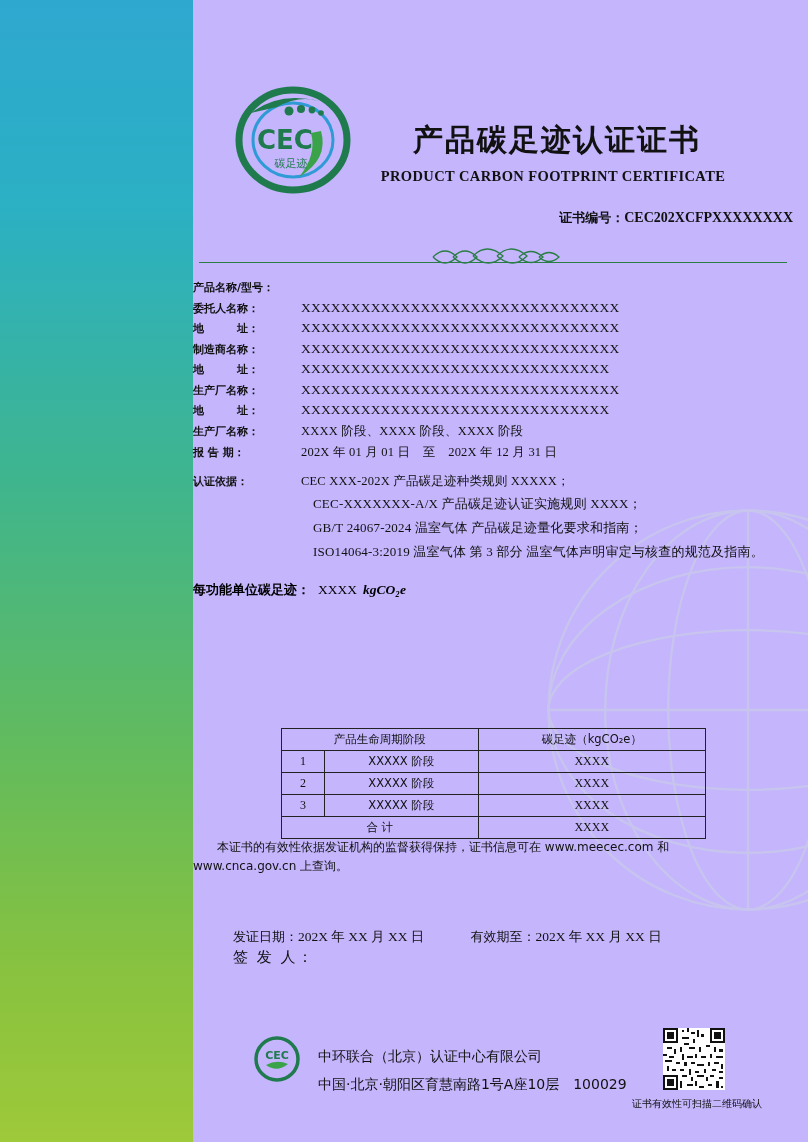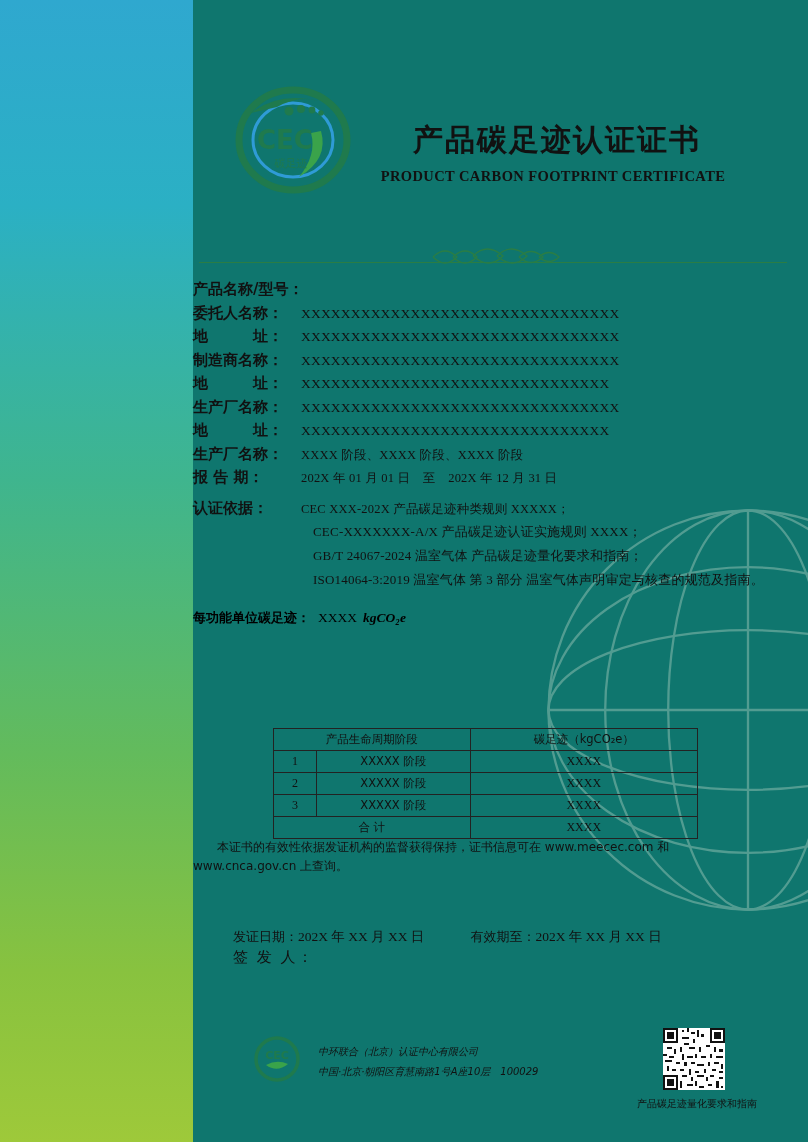--- a/index.html
+++ b/index.html
@@ -10,21 +10,21 @@
     width: 808px;
     height: 1142px;
     background: #ffffff;
     font-family: "Liberation Serif", serif;
     position: relative;
     overflow: hidden;
   }
   .page {
     position: absolute;
     inset: 0;
-    background: #0f766e;
+    background: #c4b5fd;
     padding-left: 44px;
   }
   
   .left-band {
     position: absolute;
     left: 0;
     top: 0;
     width: 193px;
     height: 1142px;
     background: linear-gradient(to bottom, #2fa8cf 0%, #2bb0c4 18%, #3fb58e 42%, #63bb5c 66%, #88c23f 85%, #9ec93a 100%);
@@ -123,21 +123,21 @@
     margin-bottom: 4.5px;
     font-size: 13.5px;
   }
   .row .label {
     font-family: "DejaVu Sans", sans-serif;
     font-weight: bold;
     color: #111;
     white-space: pre;
     width: 108px;
     flex: 0 0 108px;
-    font-size: 15px;
+    font-size: 11px;
   }
   .row .value {
     font-family: "Liberation Serif", serif;
     font-size: 13.5px;
     color: #111;
     letter-spacing: 0.2px;
   }
   .row .value.cn {
     font-family: Liberation Serif, serif;
     font-size: 12.5px;
@@ -168,21 +168,21 @@
   .footprint-row .unit {
     font-family: "Liberation Serif", serif;
     font-style: italic;
     font-weight: bold;
     font-size: 13.5px;
     margin-left: 6px;
   }
   
   table.cfp {
     position: absolute;
-    left: 80px;
+    left: 88px;
     top: 728px;
     width: 425px;
     border-collapse: collapse;
     font-size: 12px;
   }
   table.cfp th, table.cfp td {
     border: 1px solid #222;
     text-align: center;
     padding: 3px 2px;
     font-family: "DejaVu Sans", sans-serif;
@@ -244,24 +244,23 @@
     left: 60px;
     top: 1035px;
     width: 48px;
     height: 48px;
   }
   .footer-text {
     position: absolute;
     left: 125px;
     top: 1042px;
     font-family: "DejaVu Sans", sans-serif;
-    font-size: 10px;
+    font-size: 14px;
     color: #111;
     line-height: 2;
-    font-style: italic;
   }
   .qr {
     position: absolute;
     left: 470px;
     top: 1028px;
     width: 62px;
     height: 62px;
   }
   .qr-note {
     position: absolute;
@@ -304,20 +303,23 @@
       <circle cx="79" cy="25" r="3.4" fill="#1f7a4d"></circle>
       <circle cx="88" cy="28" r="2.8" fill="#1f7a4d"></circle>
       <path d="M88 46 Q96 74 66 92 Q84 70 78 48 Z" fill="#3aa34a"></path>
       <text x="52" y="64" text-anchor="middle" font-family="DejaVu Sans, sans-serif" font-size="26" font-weight="bold" fill="#1f7a4d">CEC</text>
       <text x="58" y="82" text-anchor="middle" font-family="DejaVu Sans, sans-serif" font-size="11" fill="#1f7a4d">碳足迹</text>
     </svg>
 
     <div class="title-cn">产品碳足迹认证证书</div>
     <div class="title-en">PRODUCT CARBON FOOTPRINT CERTIFICATE</div>
 
+    <div class="cert-no">
+      <span class="lbl">证书编号：</span><span>CEC202XCFPXXXXXXXX</span>
+    </div>
 
     <div class="rule"></div>
     <svg class="ornament" viewBox="0 0 150 26">
       <g fill="none" stroke="#2a7d45" stroke-width="1.3">
         <path d="M10 14 q12 -12 24 0 q-12 12 -24 0"></path>
         <path d="M30 14 q12 -12 24 0 q-12 12 -24 0"></path>
         <path d="M50 13 q14 -14 30 0 q-14 14 -30 0"></path>
         <path d="M74 13 q14 -14 30 0 q-14 14 -30 0"></path>
         <path d="M96 14 q12 -11 24 0 q-12 11 -24 0"></path>
         <path d="M116 14 q10 -9 20 0 q-10 9 -20 0"></path>
@@ -490,16 +492,16 @@
         <rect x="8" y="25" width="1" height="3"></rect>
           <rect x="11" y="26" width="3" height="1"></rect>
         <rect x="15" y="25" width="1" height="2"></rect>
           <rect x="17" y="27" width="2" height="1"></rect>
         <rect x="21" y="26" width="2" height="1"></rect>
           <rect x="25" y="25" width="1" height="3"></rect>
         <rect x="27" y="27" width="1" height="1"></rect>
       </g>
     </svg>
 
-    <div class="qr-note">产品碳足迹量化要求和指南</div>
+    <div class="qr-note">证书有效性可扫描二维码确认</div>
 
   </div>
 </div>
 
 </body></html>

